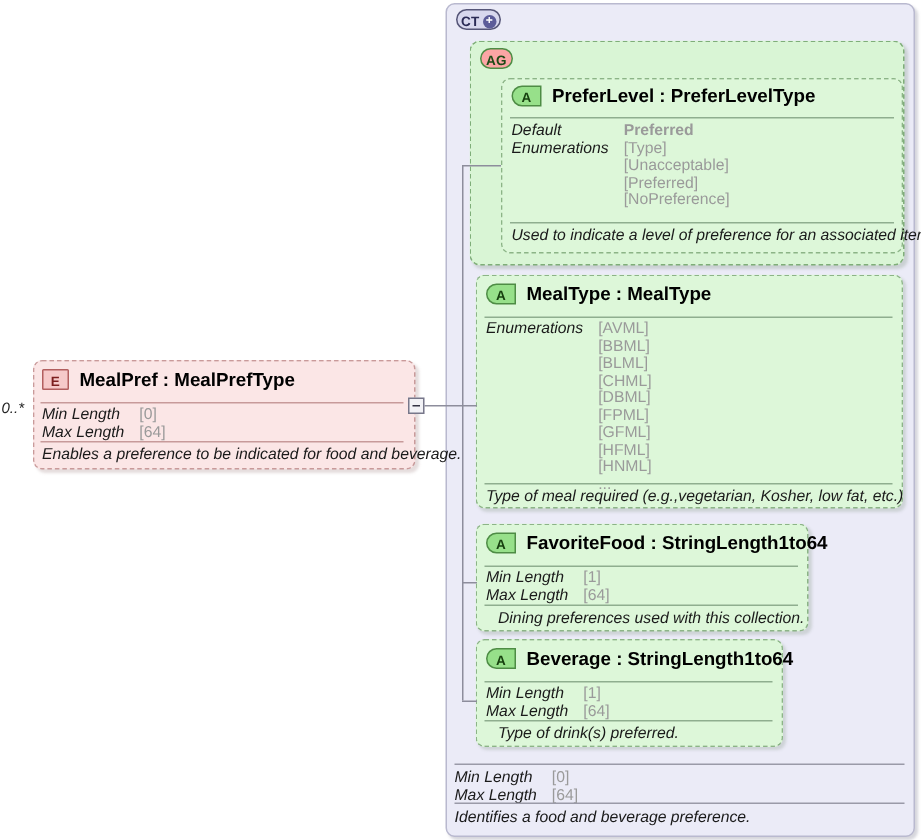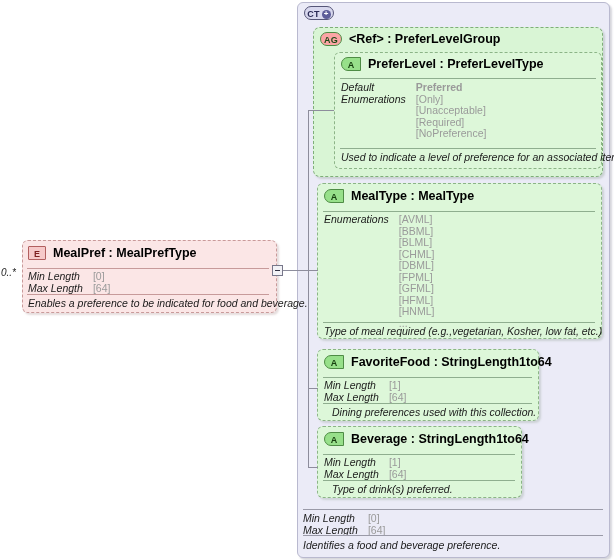--- a/index.html
+++ b/index.html
@@ -244,39 +244,38 @@
 <div class="abs hdr" id="ct-title">
   <span class="badge badge-ct">
       <span>CT</span>
       <span class="plus">+</span>
     </span>
 </div>
 
 <div class="abs" id="ag-box"></div>
 <div class="abs hdr" id="ag-title">
   <span class="badge badge-ag">AG</span>
-  <span>&lt;Ref&gt;     : PreferLevelGroup</span>
 </div>
 
 <div class="abs" id="pl-box"></div>
 <div class="abs hdr" id="pl-title">
   <span class="badge badge-a">A</span>
   <span>PreferLevel : PreferLevelType</span>
 </div>
 <div class="abs sep-green" id="pl-sep1"></div>
 <div class="abs props props-grid" id="pl-props">
   <div class="props-col-k">
     <span class="k">Default</span>
     <span class="k">Enumerations</span>
   </div>
   <div class="props-col-v">
     <span class="v v-strong">Preferred</span>
-    <span class="v">[Only]</span>
+    <span class="v">[Type]</span>
     <span class="v">[Unacceptable]</span>
-    <span class="v">[Required]</span>
+    <span class="v">[Preferred]</span>
     <span class="v">[NoPreference]</span>
   </div>
 </div>
 <div class="abs sep-green" id="pl-sep2"></div>
 <div class="abs doc" id="pl-doc">Used to indicate a level of preference for an associated item.</div>
 
 <div class="abs" id="mt-box"></div>
 <div class="abs hdr" id="mt-title">
   <span class="badge badge-a">A</span>
   <span>MealType : MealType</span>

